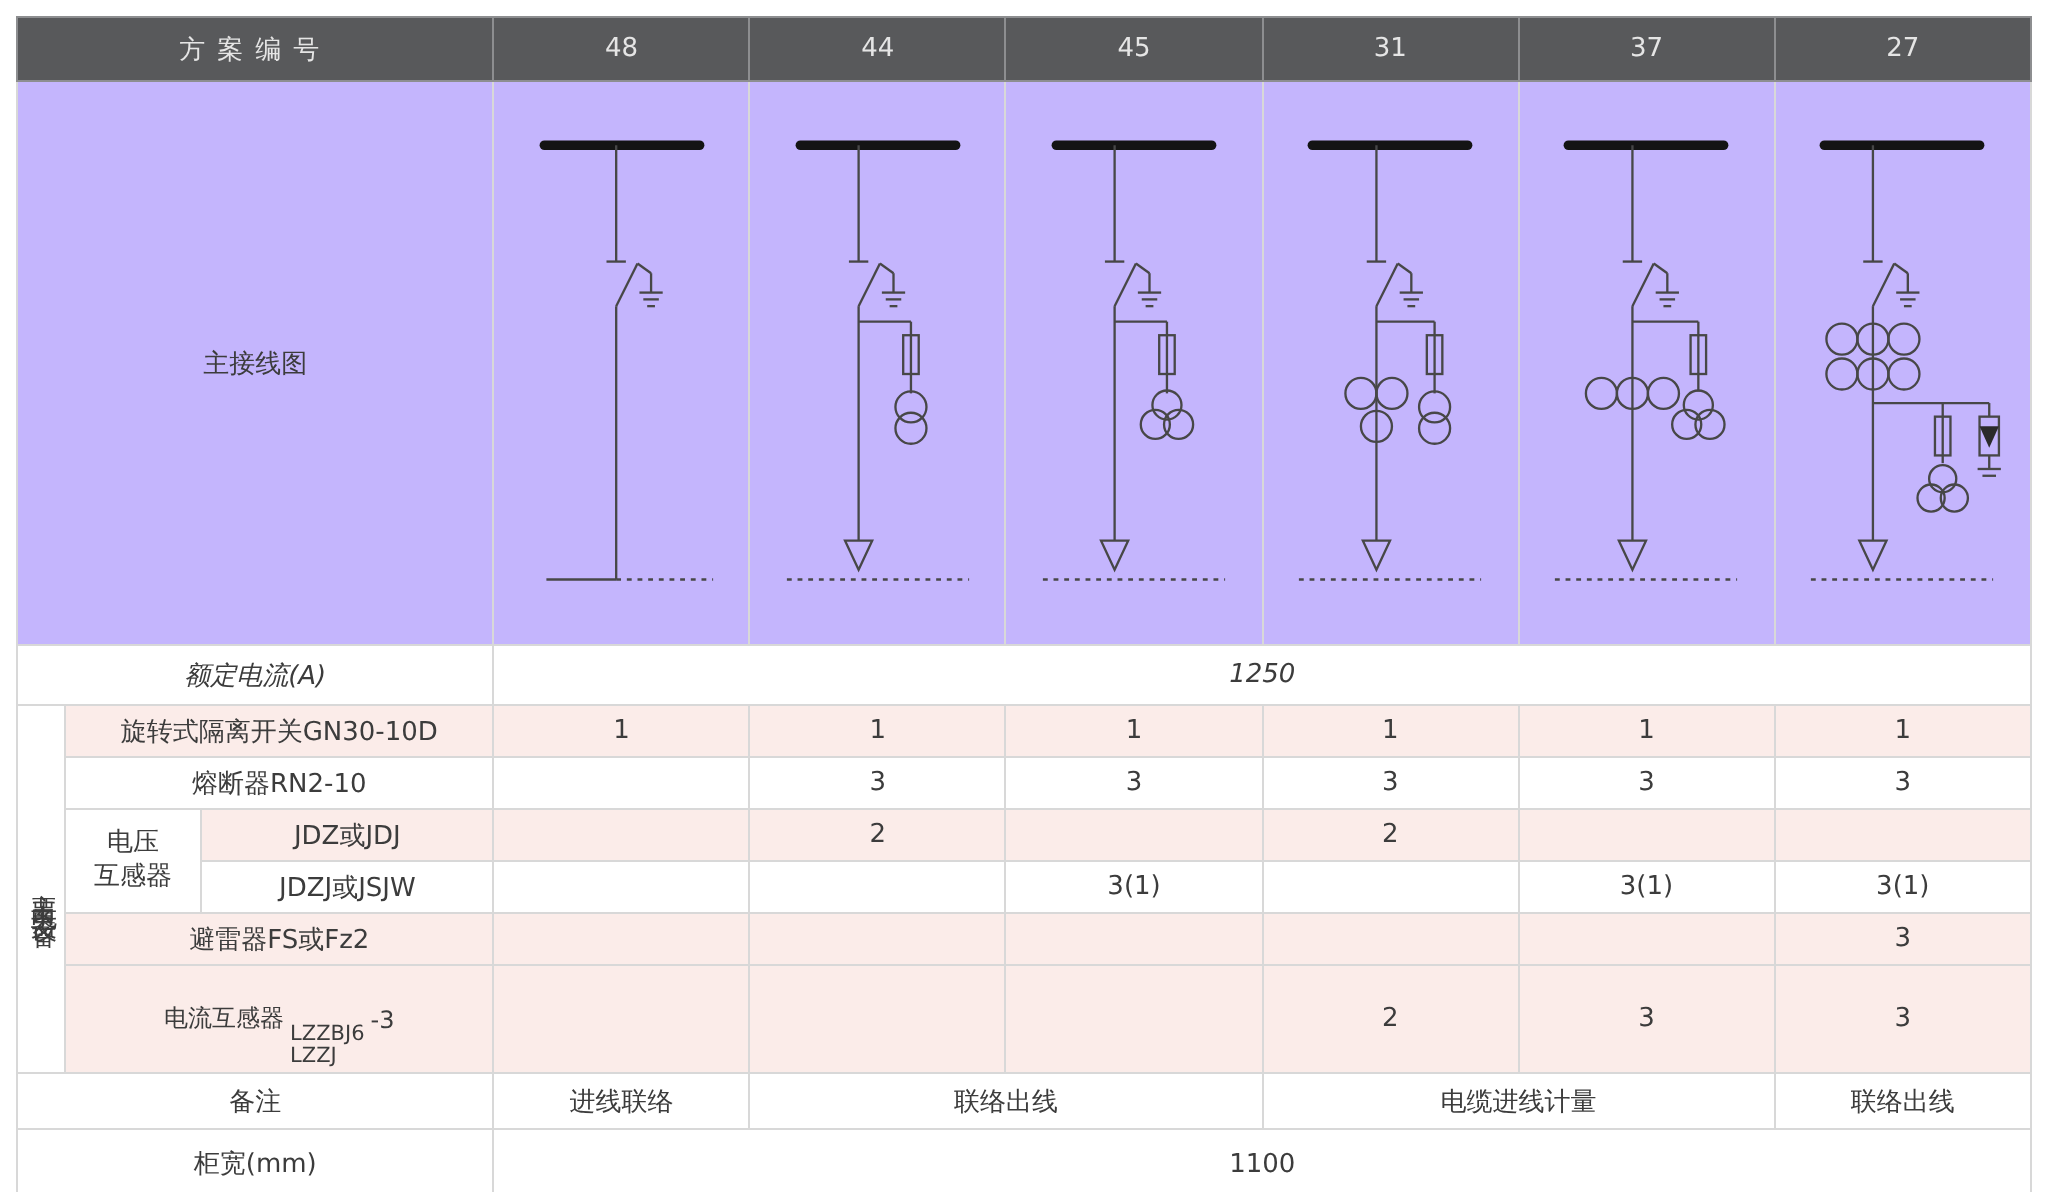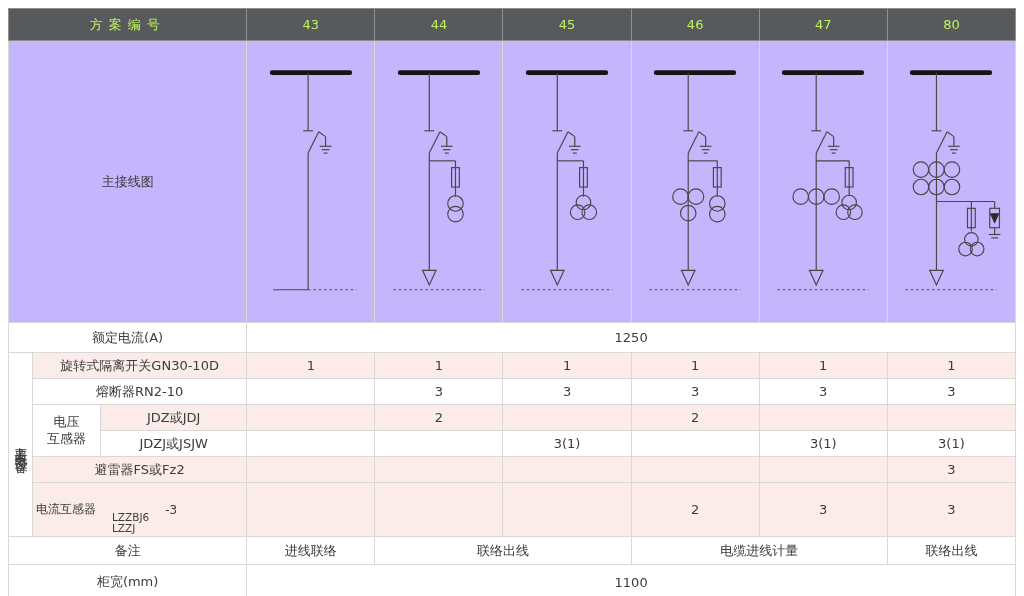--- a/index.html
+++ b/index.html
@@ -15,43 +15,43 @@
   }
   td{
     border:1px solid #d8d8d8;
     text-align:center;vertical-align:middle;
     padding:2px 3px;box-sizing:border-box;
     overflow:hidden;
   }
   table{border-bottom:2px solid #9a9a9a;}
   
   tr.hdr td{
-    background:#58595b;color:#bef264;
+    background:#58595b;color:#e5e5e5;
     border-color:#8d8e90;
     height:32px;font-size:13px;
   }
   td.scheme-label{letter-spacing:6px;}
   
   tr.diagrow td{height:282px;background:#c4b5fd;}
-  tr.rated td{height:30px;}
+  tr.rated td{height:30px;font-style:italic;}
   tr.equip td{height:26px;}
   tr.equip-tall td{height:36px;}
   tr.remarks td{height:28px;text-align:center;}
   tr.cab td{height:36px;}
   .pink{background:#fbece9;}
   .white{background:#ffffff;}
   
   td.vlabel{
     writing-mode:vertical-rl;text-orientation:upright;
     letter-spacing:3px;padding:4px 0;background:#fff;
     font-size:13px;
   }
   td.prewrap{white-space:pre-line;line-height:1.25;}
   
-  .ct-label{display:flex;align-items:center;gap:16px;font-size:12px;}
+  .ct-label{display:flex;align-items:center;justify-content:center;gap:3px;font-size:12px;}
   .ct-stack{display:flex;flex-direction:column;line-height:1.05;font-size:10.5px;text-align:left;margin-top:27px;}
   
   .diagcell{padding:0;}
   .diag{display:block;margin:10px auto 0 auto;}
   .diag line,.diag circle,.diag rect,.diag polygon{stroke:#474747;fill:none;stroke-width:1.2;}
   .diag .bus{stroke:#141414;stroke-width:5;stroke-linecap:round;}
   .diag .dash{stroke-dasharray:2.5 3;}
   .diag .fillshape{fill:#2b2b2b;stroke:none;}
 </style>
 </head>
@@ -67,26 +67,26 @@
         <col style="width:128px">
         <col style="width:128px">
     <col style="width:128px">
         <col style="width:128px">
         <col style="width:128px">
   </colgroup>
 
   <tbody>
         <tr class="hdr">
     <td colspan="3" class="scheme-label">方案编号</td>
-    <td>43</td>
+    <td>48</td>
     <td>44</td>
     <td>45</td>
-    <td>46</td>
-    <td>47</td>
-    <td>80</td>
+    <td>31</td>
+    <td>37</td>
+    <td>27</td>
   </tr>
 
   <tr class="diagrow">
     <td colspan="3">主接线图</td>
 
     <td class="diagcell">
       <svg class="diag" viewBox="0 0 130 260" width="126" height="252">
         <line class="bus" x1="25" y1="12" x2="105" y2="12"></line>
         <line x1="62" y1="12" x2="62" y2="72"></line>
         <line x1="57" y1="72" x2="67" y2="72"></line>

